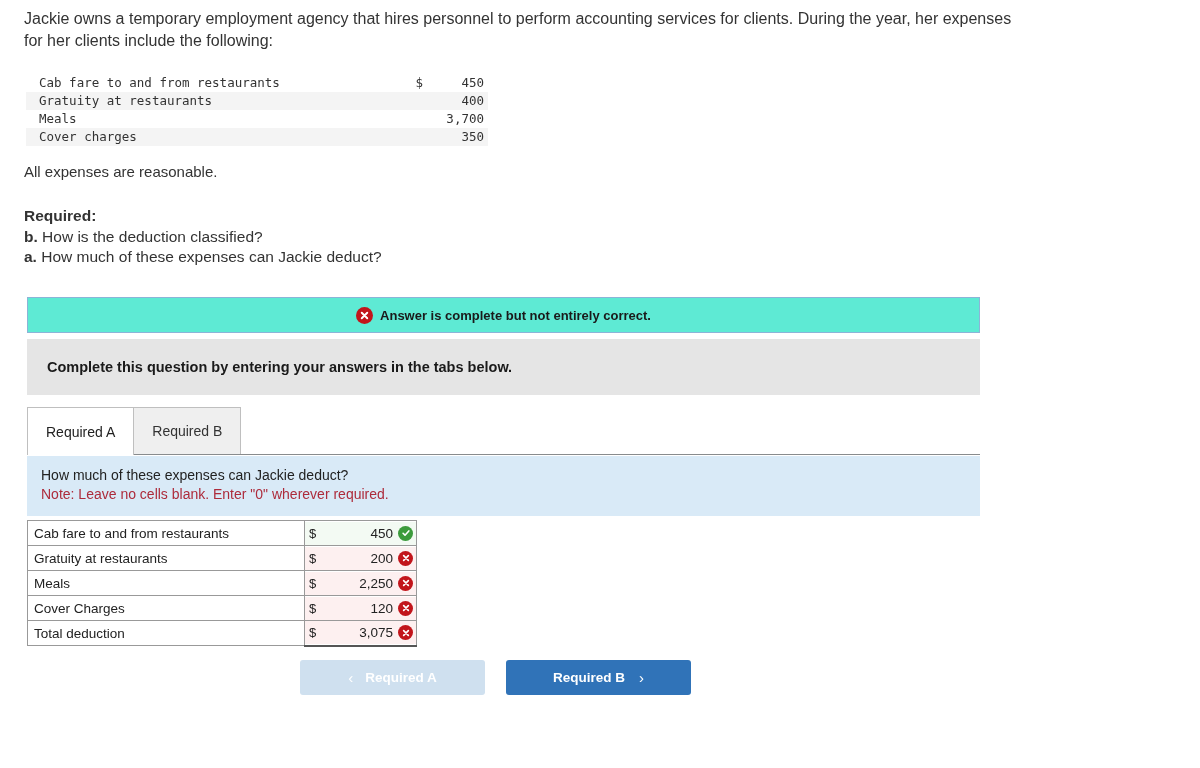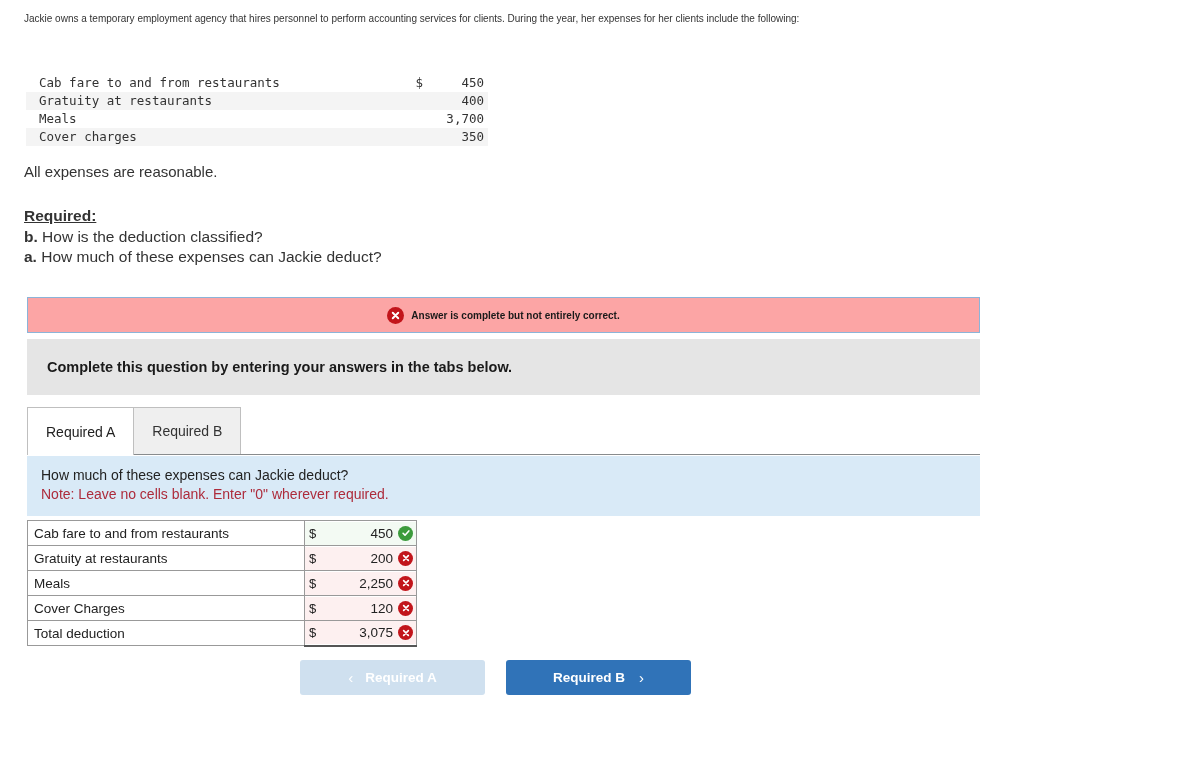--- a/index.html
+++ b/index.html
@@ -12,21 +12,21 @@
     overflow: hidden;
   }
 
   .page { position: relative; width: 1200px; height: 768px; }
 
   
   .intro {
     position: absolute;
     left: 24px; top: 8px;
     width: 1010px;
-    font-size: 10px;
+    font-size: 16px;
     line-height: 22px;
     color: #333333;
   }
 
   
   .given-table {
     position: absolute;
     left: 26px; top: 74px;
     width: 462px;
     border-collapse: collapse;
@@ -47,35 +47,35 @@
     color: #333333;
   }
 
   .required-block {
     position: absolute;
     left: 24px; top: 206px;
     font-size: 15.5px;
     line-height: 20.5px;
     color: #333333;
   }
-  .required-block .req-head { font-weight: bold; display: block; text-decoration: underline; }
+  .required-block .req-head { font-weight: bold; display: block; }
   .required-block .req-line { display: block; }
   .required-block .req-line b { font-weight: bold; }
 
   
   .alert-banner {
     position: absolute;
     left: 27px; top: 297px;
     width: 953px; height: 36px;
-    background: #fca5a5;
+    background: #5eead4;
     border: 1px solid #8cb4d8;
     display: flex;
     align-items: center;
     justify-content: center;
-    font-size: 10px;
+    font-size: 13px;
     font-weight: bold;
     color: #1a1a1a;
   }
   .alert-banner .x-badge { margin-right: 7px; display: inline-flex; }
 
   
   .instruction-bar {
     position: absolute;
     left: 27px; top: 339px;
     width: 953px; height: 56px;

